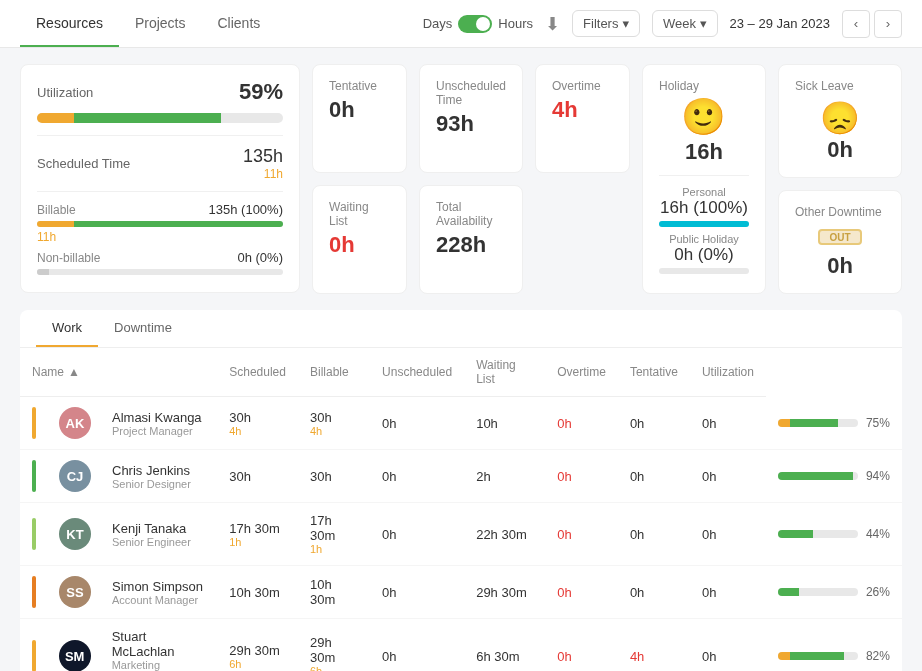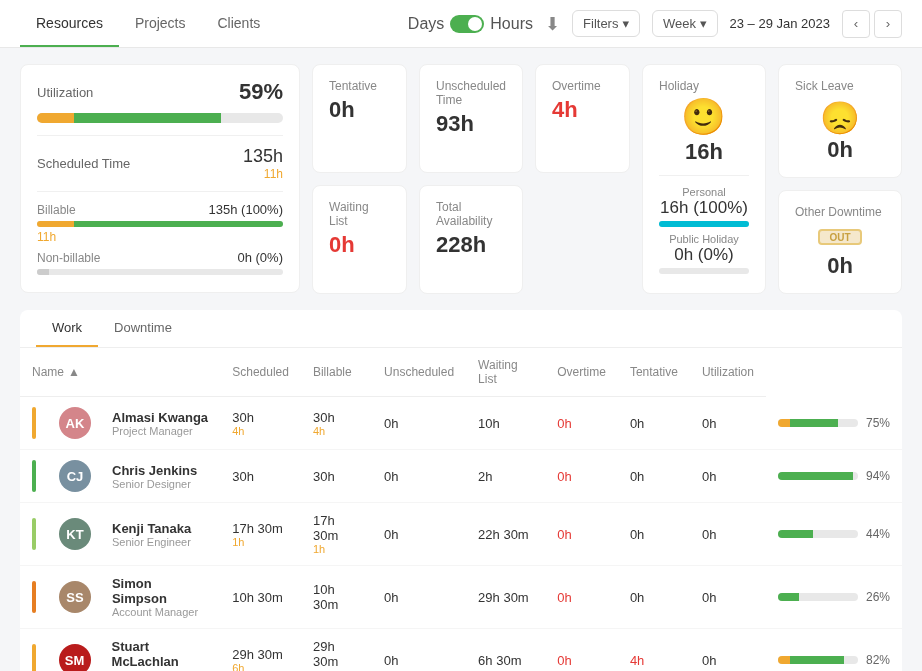--- a/index.html
+++ b/index.html
@@ -3,21 +3,21 @@
   <meta charset="utf-8">
   <style>
     * { box-sizing: border-box; margin: 0; padding: 0; }
     body { font-family: -apple-system, BlinkMacSystemFont, 'Segoe UI', sans-serif; font-size: 13px; background: #f5f6f8; color: #333; }
 
     .top-nav { background: #fff; padding: 0 20px; display: flex; align-items: center; border-bottom: 1px solid #e8e8e8; height: 48px; }
     .nav-tabs { display: flex; gap: 0; }
     .nav-tab { padding: 14px 16px; cursor: pointer; font-size: 14px; color: #666; border-bottom: 2px solid transparent; }
     .nav-tab.active { color: #333; border-bottom: 2px solid #4caf50; font-weight: 500; }
     .nav-controls { margin-left: auto; display: flex; align-items: center; gap: 12px; }
-    .toggle-group { display: flex; align-items: center; gap: 6px; font-size: 16px; color: #555; }
+    .toggle-group { display: flex; align-items: center; gap: 6px; font-size: 13px; color: #555; }
     .toggle { width: 34px; height: 18px; background: #4caf50; border-radius: 9px; position: relative; cursor: pointer; }
     .toggle-knob { width: 14px; height: 14px; background: #fff; border-radius: 50%; position: absolute; top: 2px; right: 2px; }
     .cloud-icon { color: #888; font-size: 18px; cursor: pointer; }
     .filter-btn { display: flex; align-items: center; gap: 4px; padding: 5px 10px; border: 1px solid #ddd; border-radius: 6px; background: #fff; cursor: pointer; font-size: 13px; color: #555; }
     .week-btn { display: flex; align-items: center; gap: 4px; padding: 5px 10px; border: 1px solid #ddd; border-radius: 6px; background: #fff; cursor: pointer; font-size: 13px; color: #555; }
     .date-range { font-size: 13px; color: #333; font-weight: 500; }
     .nav-arrows { display: flex; gap: 4px; }
     .arrow-btn { width: 28px; height: 28px; border: 1px solid #ddd; border-radius: 4px; background: #fff; cursor: pointer; display: flex; align-items: center; justify-content: center; color: #666; }
 
     .main { padding: 16px 20px; }
@@ -80,21 +80,21 @@
     .tab-item.active { color: #333; border-bottom: 2px solid #f0a830; font-weight: 500; }
 
     .data-table { background: #fff; border-radius: 0 0 8px 8px; overflow: hidden; }
     table { width: 100%; border-collapse: collapse; }
     th { padding: 10px 12px; text-align: left; font-size: 12px; color: #888; font-weight: 500; border-bottom: 1px solid #eee; background: #fff; }
     td { padding: 10px 12px; border-bottom: 1px solid #f5f5f5; font-size: 13px; vertical-align: middle; }
     tr:last-child td { border-bottom: none; }
 
     .person-cell { display: flex; align-items: center; gap: 21px; }
     .avatar { width: 32px; height: 32px; border-radius: 50%; overflow: hidden; display: flex; align-items: center; justify-content: center; font-size: 13px; font-weight: 600; color: #fff; flex-shrink: 0; }
-    .person-name { font-size: 13px; font-weight: 700; color: #333; }
+    .person-name { font-size: 13px; font-weight: 400; color: #333; }
     .person-role { font-size: 11px; color: #999; }
     .color-bar { width: 4px; height: 32px; border-radius: 2px; margin-right: 2px; }
 
     .hours-val { font-size: 13px; color: #333; }
     .hours-pending { font-size: 11px; color: #f0a830; }
     .red-val { color: #e53935; }
 
     .util-bar-cell { display: flex; align-items: center; gap: 8px; }
     .util-bar-bg { width: 80px; height: 8px; background: #e8e8e8; border-radius: 4px; overflow: hidden; position: relative; }
     .util-bar-orange { background: #f0a830; height: 100%; position: absolute; }
@@ -449,21 +449,21 @@
           <div class="util-bar-green" style="width:26%;left:0%"></div>
         </div>
         <span class="util-pct-label">26%</span>
       </div>
     </td>
   </tr>
             <tr>
     <td>
       <div class="person-cell">
         <div class="color-bar" style="background:#f0a830"></div>
-        <div class="avatar" style="background:#b91c1c">SM</div>
+        <div class="avatar" style="background:#0f172a">SM</div>
         <div>
           <div class="person-name">Stuart McLachlan</div>
           <div class="person-role">Marketing Manager</div>
         </div>
       </div>
     </td>
     <td>
       <div class="hours-val">29h 30m</div>
       <div class="hours-pending">6h</div>
     </td>

